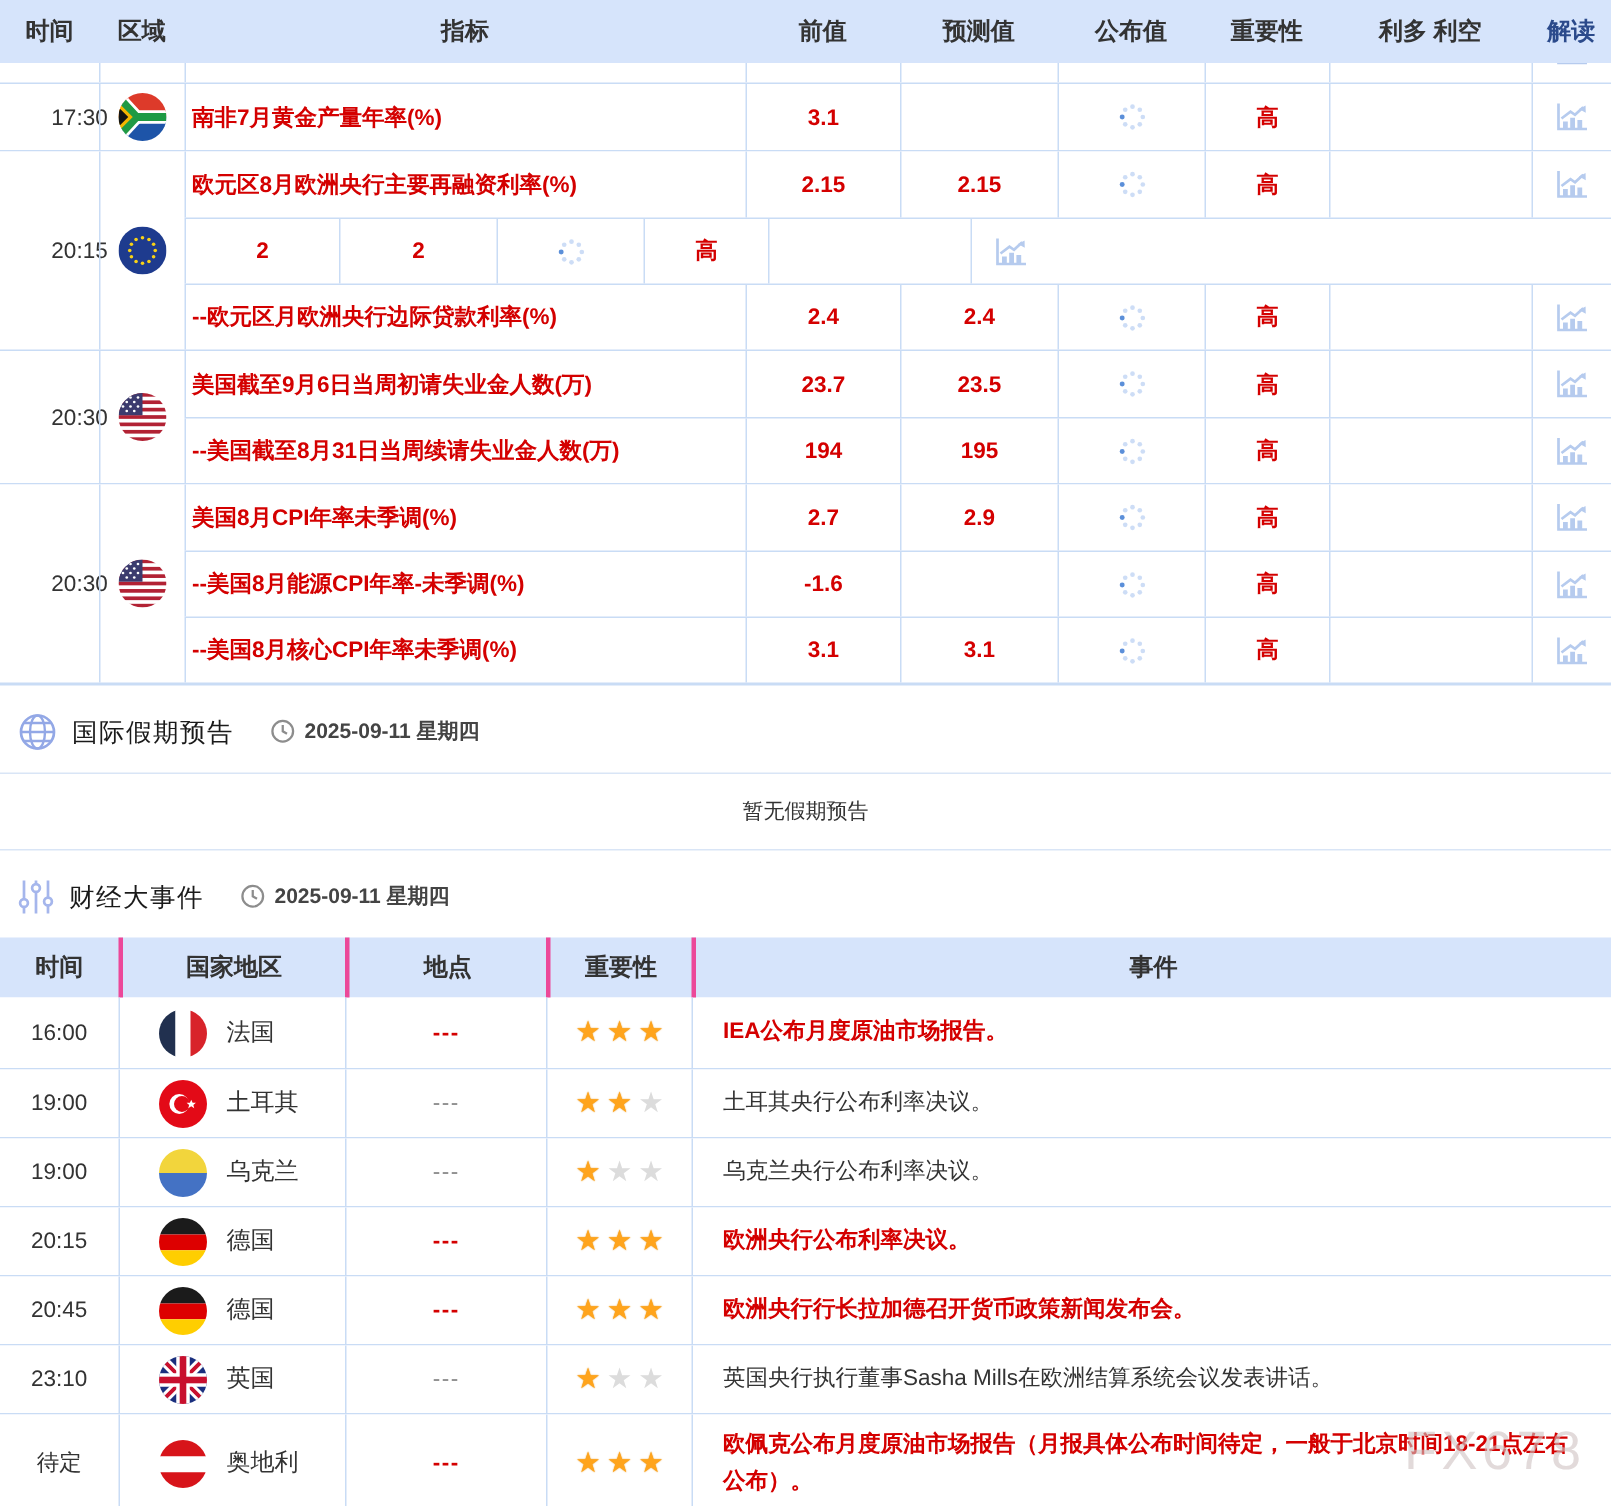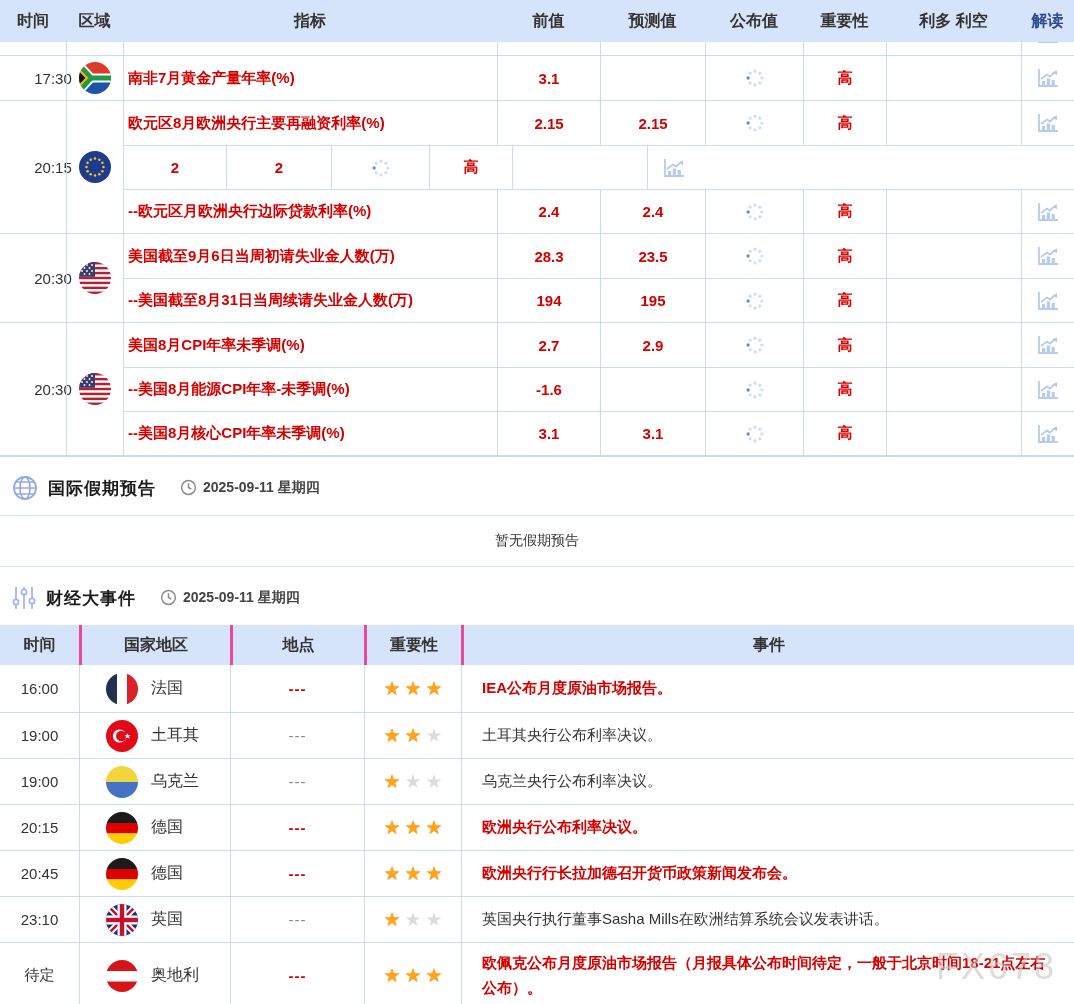--- a/index.html
+++ b/index.html
@@ -49,21 +49,21 @@
 
   .clip-group{height:14px;overflow:hidden;border-bottom:1px solid var(--border);}
   .clip-group .g1-row{margin-top:-30px;}
 
   .flag{width:32px;height:32px;}
   .spinner{width:22px;height:22px;}
   .chart-ic{width:24px;height:22px;cursor:pointer;}
 
   
   .section-head{display:flex;align-items:center;gap:10px;padding:18px 0 14px 12px;}
-  .section-title{font-size:17px;font-weight:700;color:#1a1a1a;letter-spacing:1px;}
+  .section-title{font-size:17px;font-weight:400;color:#1a1a1a;letter-spacing:1px;}
   .section-date{display:flex;align-items:flex-start;gap:6px;margin-left:14px;
                 font-size:14px;font-weight:700;color:#444;}
   .empty-band{height:52px;border-top:1px solid #d9e5f6;border-bottom:1px solid #d9e5f6;
               display:flex;align-items:center;justify-content:center;font-size:14px;color:#333;}
 
   
   .t2{width:1074px;border-bottom:1px solid var(--border);}
   .t2-header{display:flex;height:40px;background:var(--hdr-bg);
              font-weight:700;font-size:16px;color:#333;}
   .t2-header > div{display:flex;align-items:center;justify-content:center;height:100%;}
@@ -408,21 +408,21 @@
     <div class="g1-time">20:30</div>
     <div class="g1-flagcell">
         <svg class="flag">
           <use href="#f-us"></use>
         </svg>
       </div>
     <div class="g1-rows">
       <div class="g1-row">
         <div class="c-ind">美国截至9月6日当周初请失业金人数(万)</div>
         <div class="c-prev">
-            <span class="val">28.3</span>
+            <span class="val">23.7</span>
           </div>
         <div class="c-fore">
             <span class="val">23.5</span>
           </div>
         <div class="c-pub">
             <svg class="spinner">
               <use href="#i-spin"></use>
             </svg>
           </div>
         <div class="c-imp">

